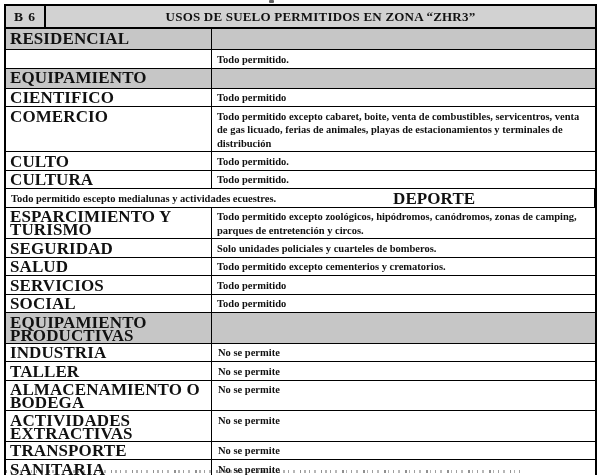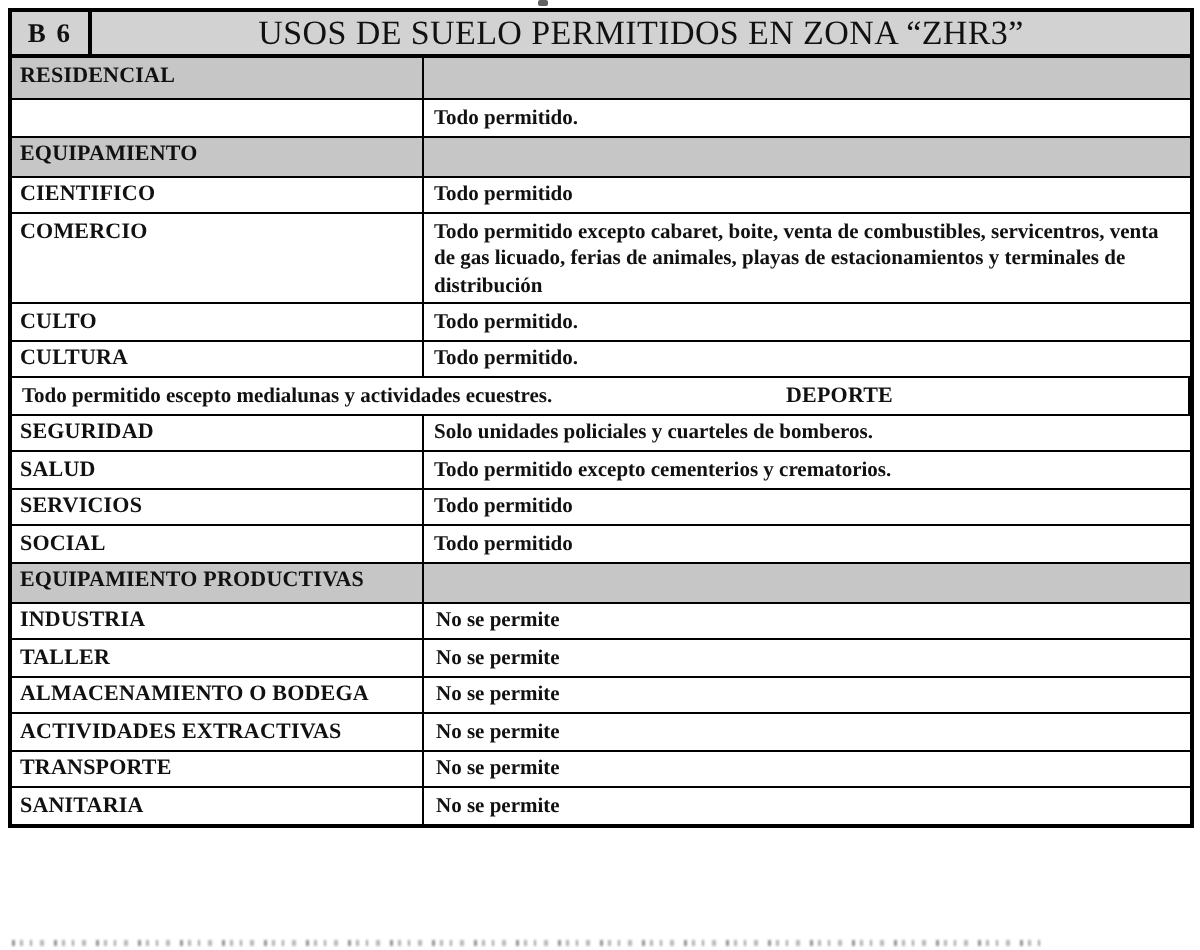--- a/index.html
+++ b/index.html
@@ -34,33 +34,33 @@
     height:23px;box-sizing:border-box;
   }
   .code-box{
     width:40px;align-self:stretch;
     border-right:2px solid var(--border,#000);
     font-weight:bold;font-size:13.5px;
     display:flex;align-items:center;justify-content:center;
     letter-spacing:1px;box-sizing:border-box;
   }
   .title-box{
-    flex:1;text-align:center;font-weight:normal;font-size:17px;
+    flex:1;text-align:center;font-weight:bold;font-size:13px;
     letter-spacing:.2px;white-space:nowrap;overflow:hidden;
   }
 
   .row{display:flex;box-sizing:border-box;background:#fff;}
   .row + .row{border-top:1px solid var(--border,#000);}
   .row.section{background:var(--section-fill,#c6c6c6);min-height:20px;}
   .row.item{min-height:18.5px;}
   .cell{box-sizing:border-box;font-weight:bold;}
   .cell.label{
     width:206px;flex:0 0 206px;
     border-right:1px solid var(--border,#000);
-    font-weight:bold;font-size:11px;line-height:13px;
+    font-weight:bold;font-size:17px;line-height:13px;
     padding:2.5px 4px 1px 4px;
     letter-spacing:.1px;
   }
   .cell.value{
     flex:1;font-size:10.5px;line-height:13.5px;
     padding:2.5px 8px 1px 5px;
   }
   .cell.value.center{text-align:left;padding-left:6px;}
 
   
@@ -116,20 +116,24 @@
         </div>
         <div class="row item">
           <div class="cell label">CULTURA</div>
           <div class="cell value">Todo permitido.</div>
         </div>
         <div class="row item">
           <div class="cell value">Todo permitido escepto medialunas y actividades ecuestres.</div>
           <div class="cell label">DEPORTE</div>
         </div>
         <div class="row item">
+          <div class="cell label">ESPARCIMIENTO Y TURISMO</div>
+          <div class="cell value">Todo permitido excepto zoológicos, hipódromos, canódromos, zonas de camping, parques de entretención y circos.</div>
+        </div>
+        <div class="row item">
           <div class="cell label">SEGURIDAD</div>
           <div class="cell value">Solo unidades policiales y cuarteles de bomberos.</div>
         </div>
         <div class="row item">
           <div class="cell label">SALUD</div>
           <div class="cell value">Todo permitido excepto cementerios y crematorios.</div>
         </div>
         <div class="row item">
           <div class="cell label">SERVICIOS</div>
           <div class="cell value">Todo permitido</div>

